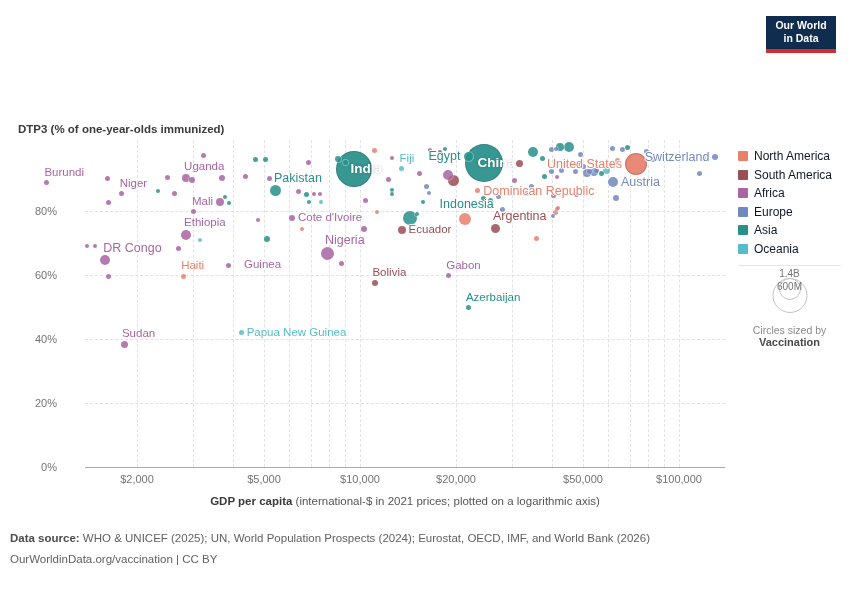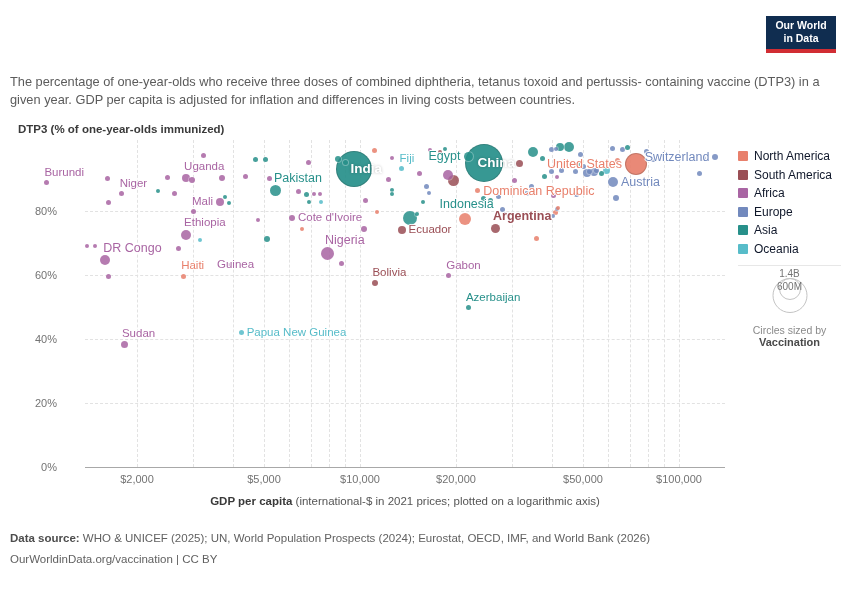--- a/index.html
+++ b/index.html
@@ -52,21 +52,20 @@
   #x-axis-title b{color:#3a3a3a;}
   #footer{position:absolute;left:10px;top:528px;width:830px;font-size:11.5px;line-height:21px;color:#616161;}
   #footer b{color:#4d4d4d;}
   .flink{cursor:pointer;}
 </style>
 </head>
 <body>
 
 <div id="page">
 
-  <div id="subtitle">The percentage of one-year-olds who receive three doses of combined diphtheria, tetanus toxoid and pertussis- containing vaccine (DTP3) in a given year. GDP per capita is adjusted for inflation and differences in living costs between countries.</div>
   <div id="logo">
     <div>Our World</div>
     <div>in Data</div>
   </div>
 
   <div id="y-axis-title">DTP3 (% of one-year-olds immunized)</div>
 
   <div id="plot">
       <div class="vgrid" style="left: 137px;"></div>
       <div class="vgrid" style="left: 264px;"></div>
@@ -232,30 +231,30 @@
       <div class="clabel md" style="color: rgb(39, 144, 138); left: 273.91px; top: 171.34px;">Pakistan</div>
       <div class="clabel md" style="color: rgb(39, 144, 138); left: 407.552px; top: 197.04px; padding-left: 32px;">Indonesia</div>
       <div class="clabel md" style="color: rgb(169, 101, 163); left: 324.992px; top: 233.38px;">Nigeria</div>
       <div class="clabel" style="color: rgb(169, 101, 163); left: 184.096px; top: 216px;">Ethiopia</div>
       <div class="clabel md" style="color: rgb(169, 101, 163); left: 103.246px; top: 240.96px;">DR Congo</div>
       <div class="clabel" style="color: rgb(169, 101, 163); left: 184.096px; top: 160.04px;">Uganda</div>
       <div class="clabel" style="color: rgb(169, 101, 163); right: 637.009px; top: 195.04px;">Mali</div>
       <div class="clabel" style="color: rgb(169, 101, 163); left: 44.4336px; top: 166.34px;">Burundi</div>
       <div class="clabel" style="color: rgb(169, 101, 163); left: 119.66px; top: 176.58px;">Niger</div>
       <div class="clabel" style="color: rgb(232, 128, 108); left: 181.148px; top: 259.46px;">Haiti</div>
-      <div class="clabel" style="color: rgb(169, 101, 163); left: 217px; top: 258.08px;">Guinea</div>
+      <div class="clabel" style="color: rgb(169, 101, 163); left: 244px; top: 258.08px;">Guinea</div>
       <div class="clabel" style="color: rgb(169, 101, 163); left: 121.963px; top: 326.62px;">Sudan</div>
       <div class="clabel" style="color: rgb(169, 101, 163); left: 297.974px; top: 211.04px;">Cote d'Ivoire</div>
       <div class="clabel" style="color: rgb(87, 188, 201); left: 246.63px; top: 325.92px;">Papua New Guinea</div>
       <div class="clabel" style="color: rgb(154, 78, 85); left: 372.458px; top: 266px;">Bolivia</div>
       <div class="clabel" style="color: rgb(154, 78, 85); left: 408.576px; top: 222.88px;">Ecuador</div>
       <div class="clabel" style="color: rgb(87, 188, 201); left: 399.576px; top: 151.62px;">Fiji</div>
       <div class="clabel md" style="color: rgb(39, 144, 138); right: 389.532px; top: 148.96px;">Egypt</div>
       <div class="clabel md" style="color: rgb(232, 128, 108); left: 483.28px; top: 183.84px;">Dominican Republic</div>
-      <div class="clabel md" style="color: rgb(154, 78, 85); left: 493.015px; top: 209.46px; font-weight: bold;">Argentina</div>
+      <div class="clabel md" style="color: rgb(154, 78, 85); left: 493.015px; top: 209.46px;">Argentina</div>
       <div class="clabel" style="color: rgb(39, 144, 138); left: 465.968px; top: 290.5px;">Azerbaijan</div>
       <div class="clabel" style="color: rgb(169, 101, 163); left: 446.191px; top: 258.5px;">Gabon</div>
       <div class="clabel md" style="color: rgb(114, 137, 189); left: 620.996px; top: 174.88px;">Austria</div>
       <div class="clabel md" style="color: rgb(114, 137, 189); right: 140.652px; top: 149.92px;">Switzerland</div>
     </div>
 
   <div id="legend">
       <div class="leg-row">
         <div class="leg-swatch" style="background: rgb(232, 128, 108);"></div>
         <div class="leg-label">North America</div>

